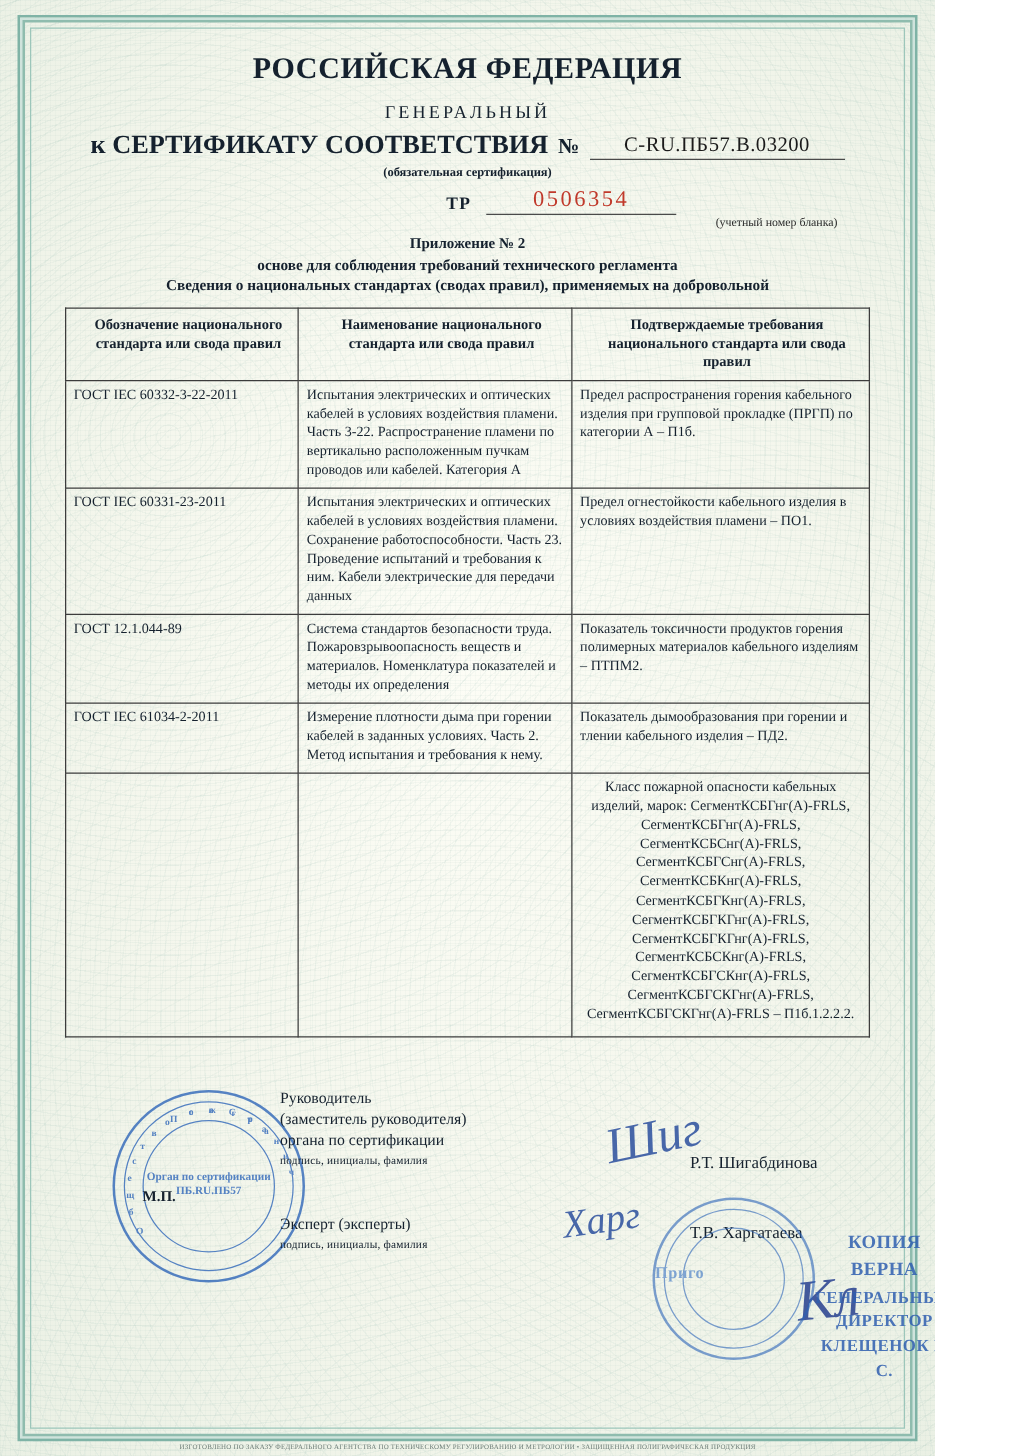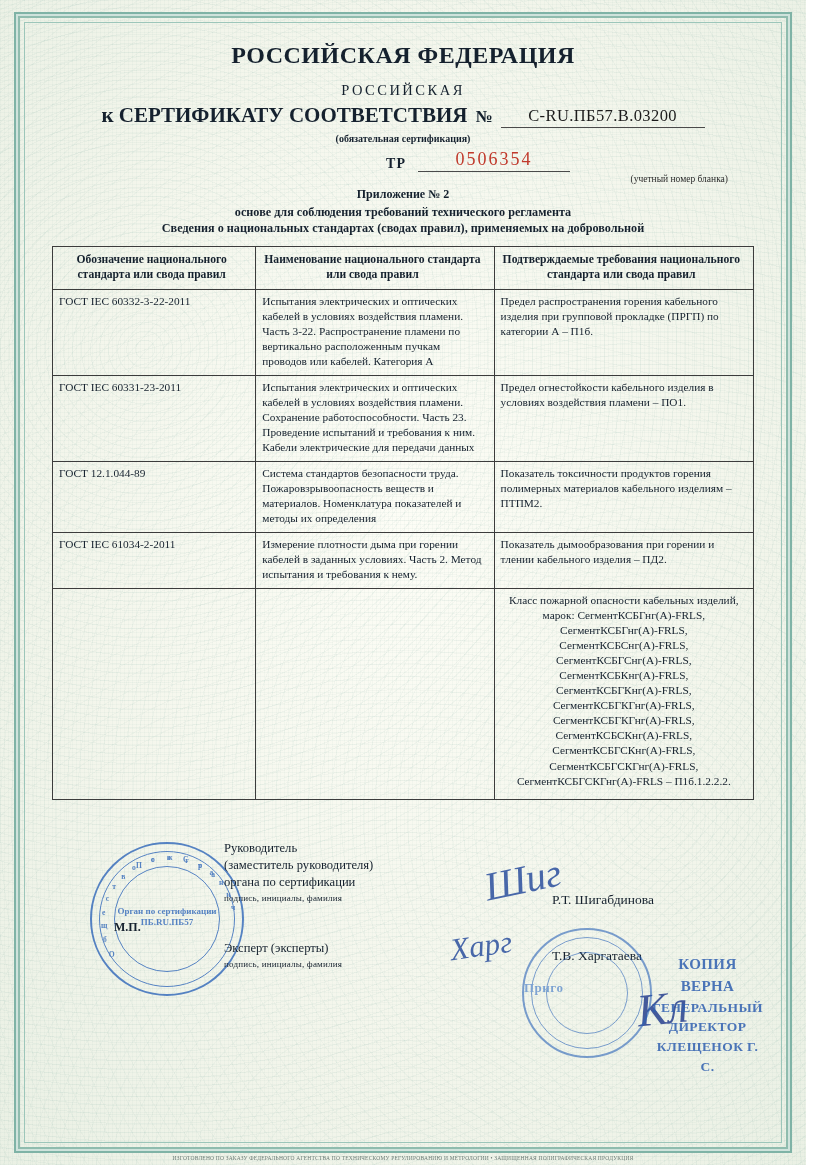--- a/index.html
+++ b/index.html
@@ -2,21 +2,21 @@
 <html lang="ru"><head>
 <meta charset="utf-8">
 <style>
   html, body {
     margin: 0;
     padding: 0;
     background: #ffffff;
   }
   .page {
     position: relative;
-    width: 806px;
+    width: 748px;
     height: 1165px;
     overflow: hidden;
     background:
       repeating-linear-gradient(0deg, rgba(120,170,160,0.055) 0px, rgba(120,170,160,0.055) 1px, rgba(255,255,255,0) 1px, rgba(255,255,255,0) 4px),
       repeating-linear-gradient(90deg, rgba(120,170,160,0.05) 0px, rgba(120,170,160,0.05) 1px, rgba(255,255,255,0) 1px, rgba(255,255,255,0) 4px),
       radial-gradient(ellipse at 50% 45%, #fdfdf6 0%, #f4f6ec 55%, #eaf0e4 100%);
     font-family: "Liberation Serif", serif;
     color: #15212e;
   }
   .guilloche {
@@ -147,21 +147,21 @@
   table.std th, table.std td {
     border: 1px solid #3c3c3c;
     vertical-align: top;
     padding: 4px 6px 6px 6px;
   }
   table.std th {
     text-align: center;
     font-size: 11.6px;
     font-weight: bold;
     line-height: 1.3;
-    padding: 5px 5px 7px 0;
+    padding: 5px 5px 7px 15px;
   }
   table.std td {
     font-size: 11.3px;
     line-height: 1.33;
   }
   col.c1 { width: 29%; }
   col.c2 { width: 34%; }
   col.c3 { width: 37%; }
   .cell-list {
     margin: 0;
@@ -325,21 +325,21 @@
 <body>
 
 <div class="page">
   <div class="guilloche"></div>
   <div class="border-outer"></div>
   <div class="border-inner"></div>
 
   <div class="content">
 
     <div class="title-fed">РОССИЙСКАЯ ФЕДЕРАЦИЯ</div>
-    <div class="title-pril">РОССИЙСКАЯ</div>
+    <div class="title-pril">ГЕНЕРАЛЬНЫЙ</div>
 
     <div class="title-cert-row">
       <span class="title-cert">к СЕРТИФИКАТУ СООТВЕТСТВИЯ</span>
       <span class="num-sign">№</span>
       <span class="cert-number">C-RU.ПБ57.В.03200</span>
     </div>
 
     <div class="subtitle-oblig">(обязательная сертификация)</div>
 
     <div class="tr-row">

